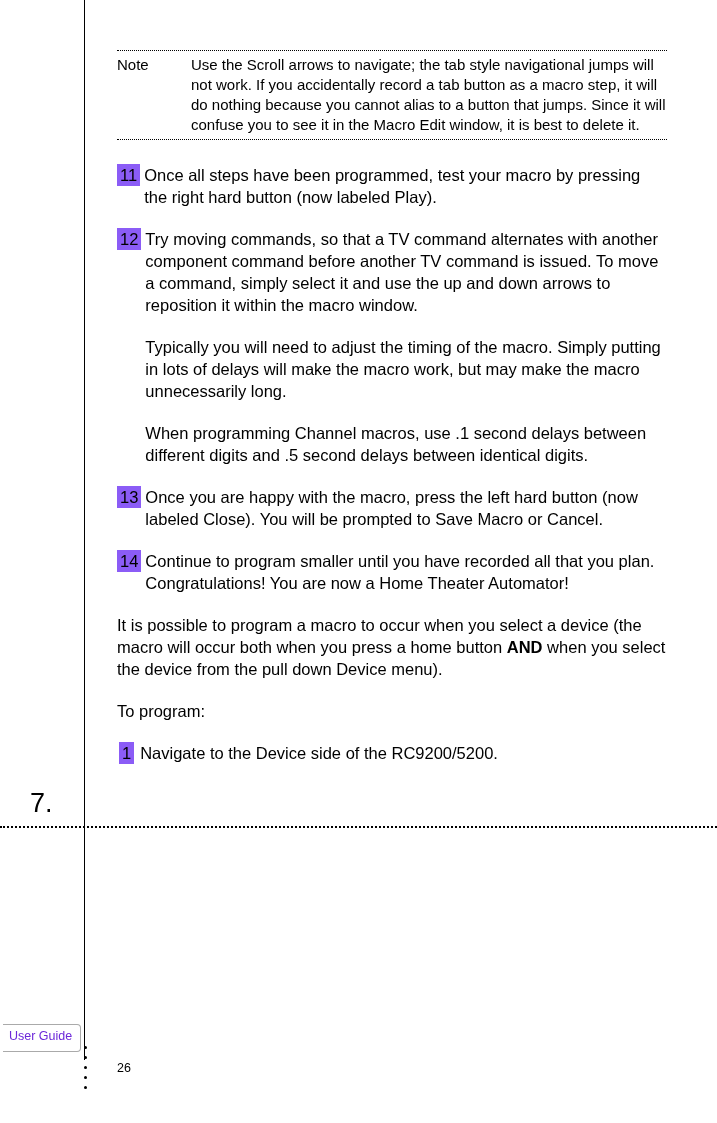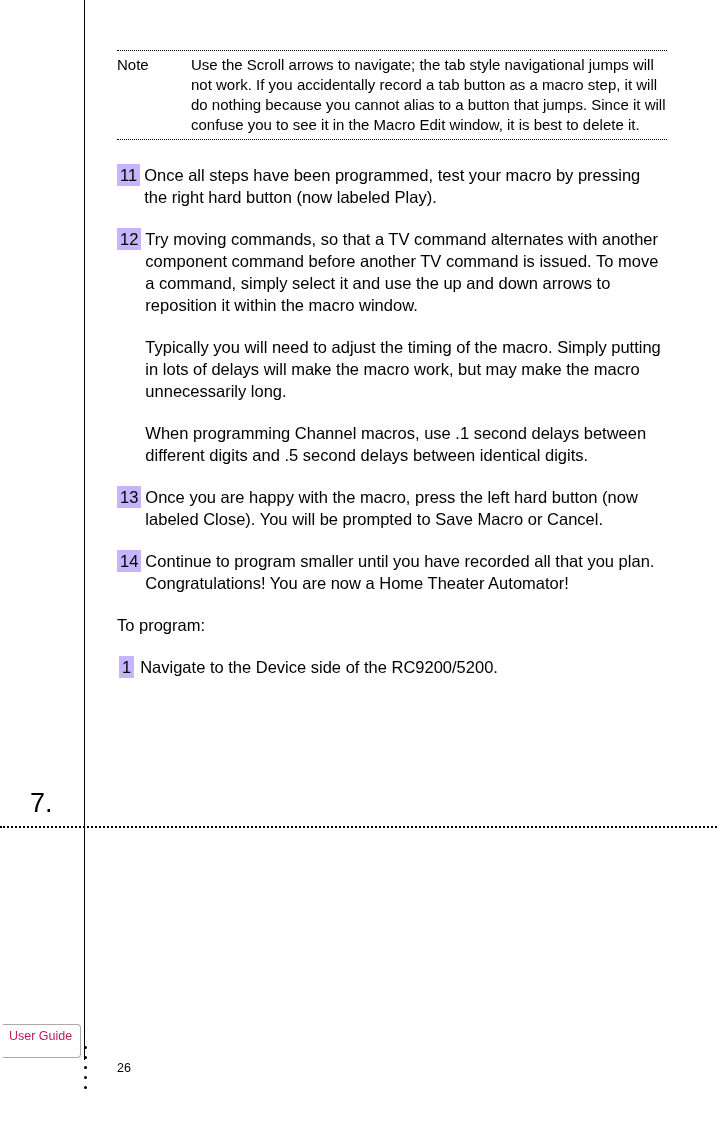--- a/index.html
+++ b/index.html
@@ -53,21 +53,21 @@
       flex: 1;
     }
     .step {
       display: flex;
       align-items: flex-start;
       font-size: 16.5px;
       line-height: 22px;
       margin-bottom: 20px;
     }
     .step-num {
-      background: #c4b5fd;
+      background: #8b5cf6;
       padding: 0 3px;
       margin-right: 4px;
       flex-shrink: 0;
     }
     .step-body {
       flex: 1;
     }
     .step-body p {
       margin-bottom: 20px;
     }
@@ -97,23 +97,23 @@
     .body-text {
       font-size: 16.5px;
       line-height: 22px;
       margin-bottom: 20px;
     }
     .footer-label {
       position: absolute;
       left: 3px;
       top: 1024px;
       font-size: 12.5px;
-      color: #be185d;
+      color: #6d28d9;
       border: 1px solid #aaa;
-      padding: 4px 8px 14px 6px;
+      padding: 4px 8px 8px 6px;
       border-radius: 0 4px 4px 0;
       border-left: none;
       background: #fff;
     }
     .page-number {
       position: absolute;
       left: 117px;
       top: 1061px;
       font-size: 12.5px;
     }
@@ -167,20 +167,23 @@
     </div>
 
     <div class="step">
       <span class="step-num">14</span>
       <div class="step-body">
         <p>Continue to program smaller until you have recorded all that you plan. Congratulations! You are now a Home Theater Automator!</p>
       </div>
     </div>
 
 
+    <p class="body-text">
+      <span>It is possible to program a macro to occur when you select a device (the macro will occur both when you press a home button </span><b>AND</b><span> when you select the device from the pull down Device menu).</span>
+    </p>
 
     <p class="body-text">To program:</p>
 
     <div class="step">
       <span class="step-num" style="margin-left:2px;margin-right:6px;">1</span>
       <div class="step-body">
         <p>Navigate to the Device side of the RC9200/5200.</p>
       </div>
     </div>
   </div>

